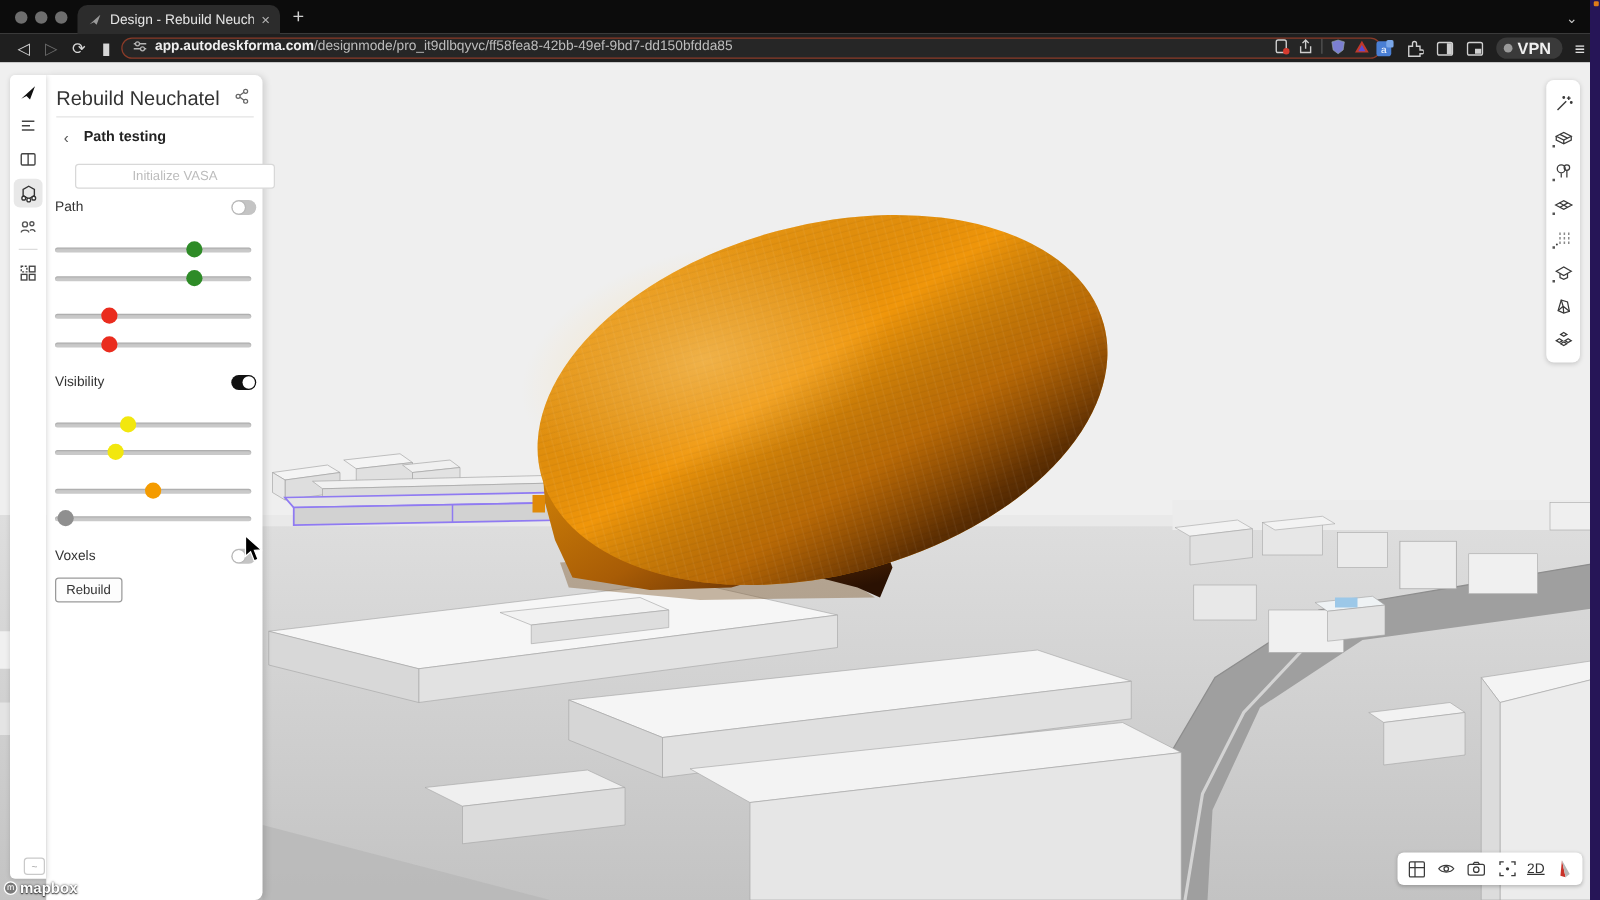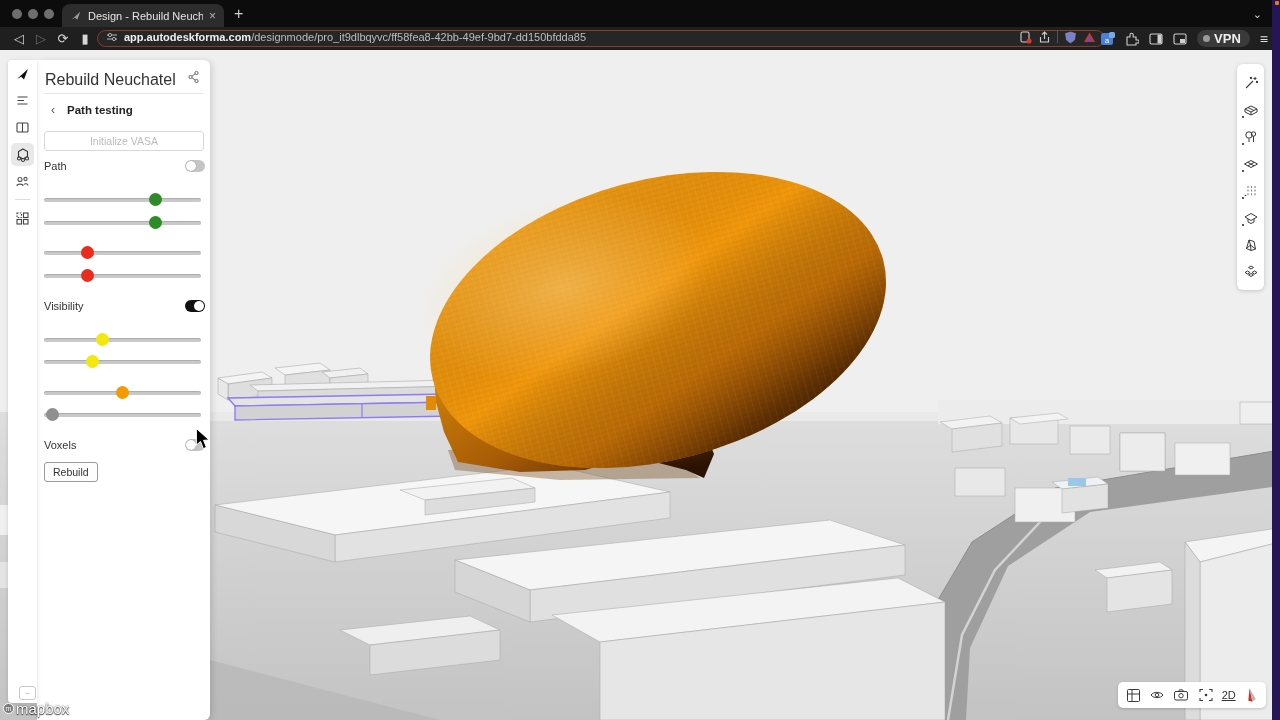--- a/index.html
+++ b/index.html
@@ -57,21 +57,21 @@
 
   
   #panel { left:37px; top:60px; width:173px; height:660px; background:#ffffff;
            border-radius:0 6px 6px 0; box-shadow:2px 1px 6px rgba(0,0,0,.14); z-index:19; }
   #panel .lbl { color:#333; font-size:11px; }
   #proj-title { left:8px; top:11px; font-size:16px; color:#333; }
   #share-ic { left:150px; top:10px; }
   #pdiv { left:8px; top:33px; width:158px; height:1px; background:#e3e3e3; }
   #back-chev { left:14px; top:43px; color:#555; font-size:12px; }
   #sect-title { left:30px; top:44px; font-size:11.5px; font-weight:bold; color:#222; }
-  #init-btn { left:7px; top:71px; width:160px; height:20px; border:1px solid #d8d8d8;
+  #init-btn { left:23px; top:71px; width:160px; height:20px; border:1px solid #d8d8d8;
               border-radius:3px; background:#fff; color:#bcbcbc; font-size:10.5px;
               display:flex; align-items:center; justify-content:center; }
   .row-label { left:7px; }
   .toggle { width:20px; height:12px; border-radius:6px; background:#c4c4c4; }
   .toggle .knob { position:absolute; top:1px; left:1px; width:10px; height:10px;
                   border-radius:50%; background:#fff; box-shadow:0 0 1px rgba(0,0,0,.4); }
   .toggle.on { background:#111; }
   .toggle.on .knob { left:9px; }
   .srow { position:absolute; left:7px; width:157px; height:13px; }
   .strack { position:absolute; left:0; top:5px; width:157px; height:4px; background:#c9c9c9;
@@ -93,21 +93,21 @@
             justify-content:space-evenly; z-index:20; }
   #label-2d { font-size:11px; color:#333;text-decoration:underline; }
 
   
   #attrib { right:12px; bottom:1px; font-size:8px; color:#fff; z-index:15; white-space:nowrap;
             text-shadow:0 0 2px rgba(0,0,0,.8), 0 1px 1px rgba(0,0,0,.6); letter-spacing:.1px; }
   #mblogo { left:3px; bottom:3px; display:flex; align-items:center; gap:2px; z-index:25; }
   #mblogo .mbc { width:11px; height:11px; border-radius:50%; background:rgba(60,60,60,.55);
                  border:1px solid #fff; color:#fff; font-size:7px; display:flex;
                  align-items:center; justify-content:center; }
-  #mblogo .mbt { color:#fff; font-size:15px; font-weight:normal;
+  #mblogo .mbt { color:#fff; font-size:12px; font-weight:bold;
                  text-shadow:0 0 2px rgba(0,0,0,.8), 0 1px 1px rgba(0,0,0,.7); }
 
   #cursor { left:193px; top:428px; z-index:70; }
 </style>
 </head>
 <body>
 
 <div id="stage">
 
   <div id="tabbar" class="abs">

